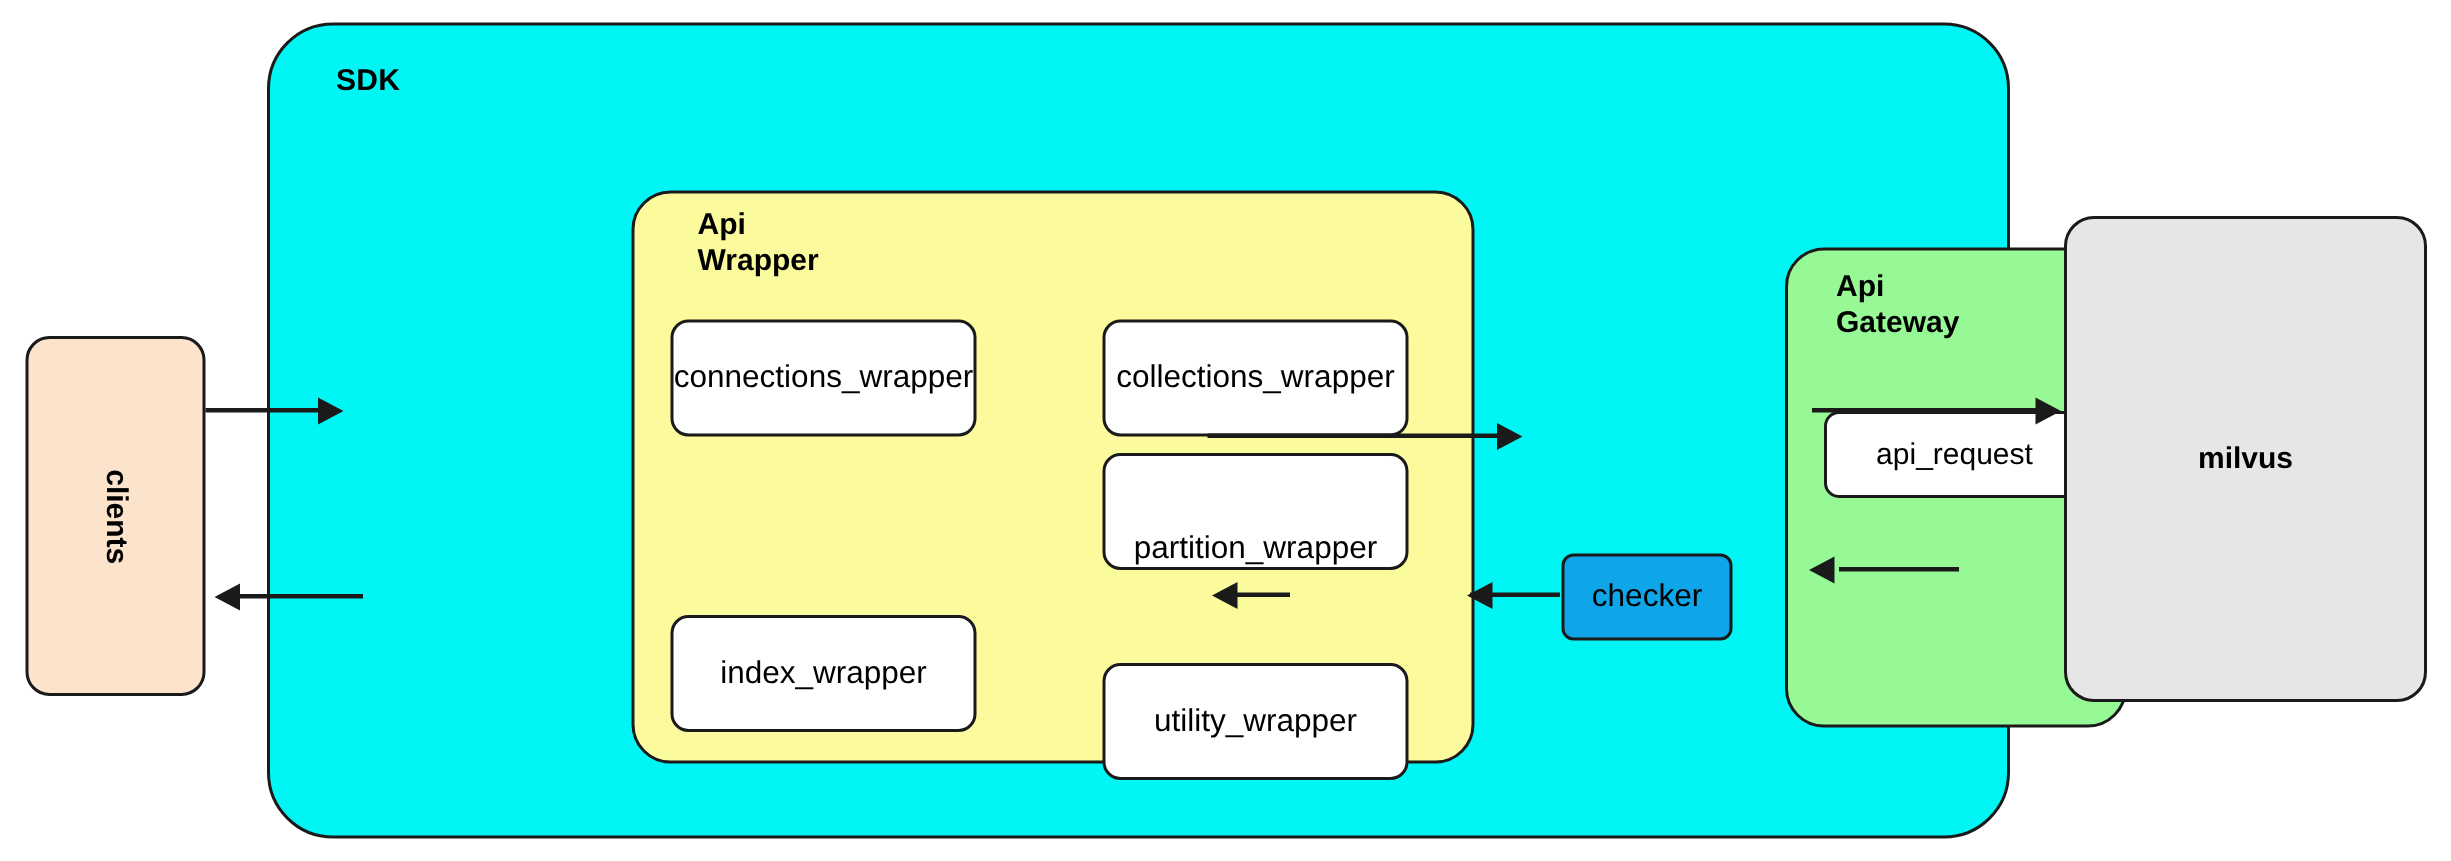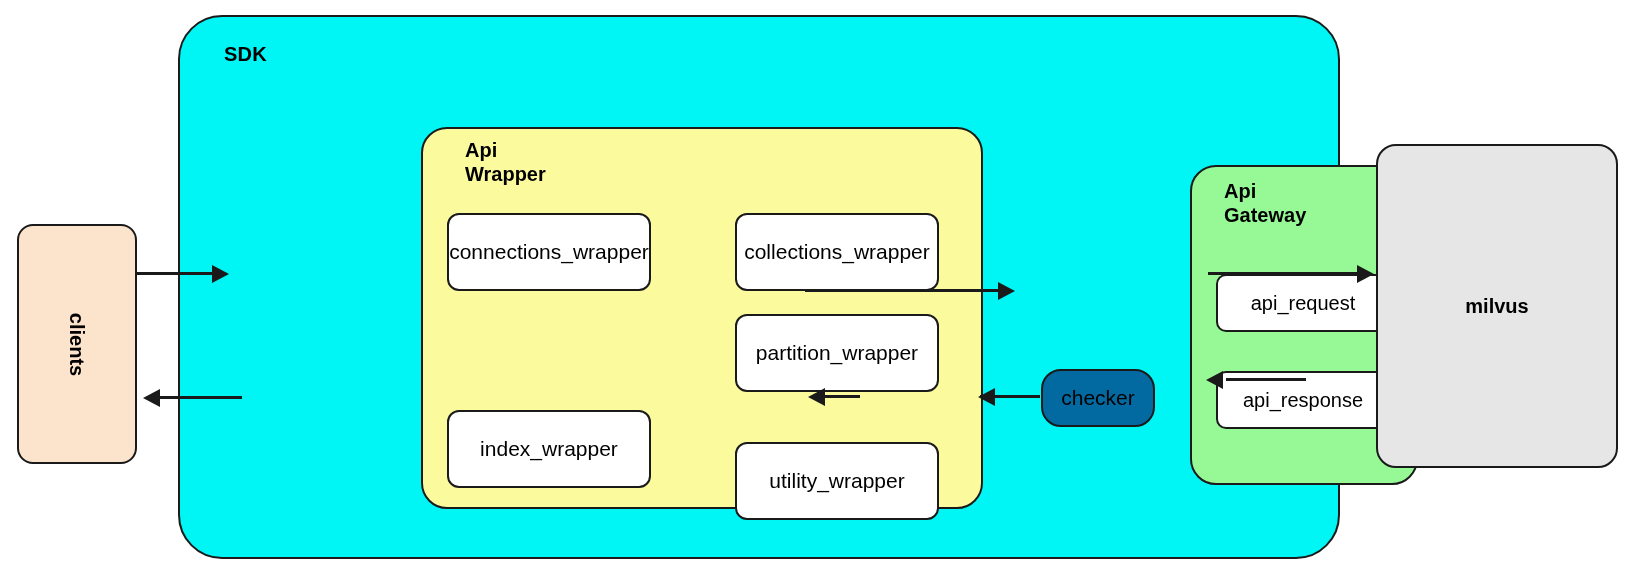--- a/index.html
+++ b/index.html
@@ -109,22 +109,22 @@
     width: 174px;
     height: 58px;
     border-radius: 10px;
     font-size: 20px;
   }
   #checker-box {
     left: 861px;
     top: 352px;
     width: 114px;
     height: 58px;
-    border-radius: 20px;
-    background: #0369a1;
+    border-radius: 8px;
+    background: #0ea5e9;
     font-size: 21px;
   }
 
   
   #clients-box {
     left: 17px;
     top: 224px;
     width: 120px;
     height: 240px;
     border-radius: 16px;
@@ -183,21 +183,21 @@
       <div id="api-wrapper-label">Api
 Wrapper</div>
 
       <div class="box leaf wrapper-leaf" style="left:24px;  top:84px;">
         <span>connections_wrapper</span>
       </div>
       <div class="box leaf wrapper-leaf" style="left:312px; top:84px;">
         <span>collections_wrapper</span>
       </div>
 
-      <div class="box leaf wrapper-leaf" style="left:312px; top:185px;">
+      <div class="box leaf wrapper-leaf" style="left:312px; top:173px;align-items:flex-end;">
         <span>partition_wrapper</span>
       </div>
 
       <div class="box leaf wrapper-leaf" style="left:24px;  top:281px;">
         <span>index_wrapper</span>
       </div>
       <div class="box leaf wrapper-leaf" style="left:312px; top:281px;margin-top:32px;">
         <span>utility_wrapper</span>
       </div>
     </div>
@@ -206,23 +206,20 @@
       <span>checker</span>
     </div>
 
     <div class="box" id="api-gateway-container">
       <div id="api-gateway-label">Api
 Gateway</div>
 
       <div class="box leaf gateway-leaf" style="left:24px; top:107px;">
         <span>api_request</span>
       </div>
-      <div class="box leaf gateway-leaf" style="left:24px; top:204px;">
-        <span>api_response</span>
-      </div>
     </div>
 
     <div class="connector" style="left:625px; top:272px; width:200px;"></div>
     <div class="arrowhead arrow-right" style="left:818px; top:265px;"></div>
 
     <div class="connector" style="left:800px; top:378px; width:60px;"></div>
     <div class="arrowhead arrow-left" style="left:798px; top:371px;"></div>
 
     <div class="connector" style="left:632px; top:378px; width:48px;"></div>
     <div class="arrowhead arrow-left" style="left:628px; top:371px;"></div>

